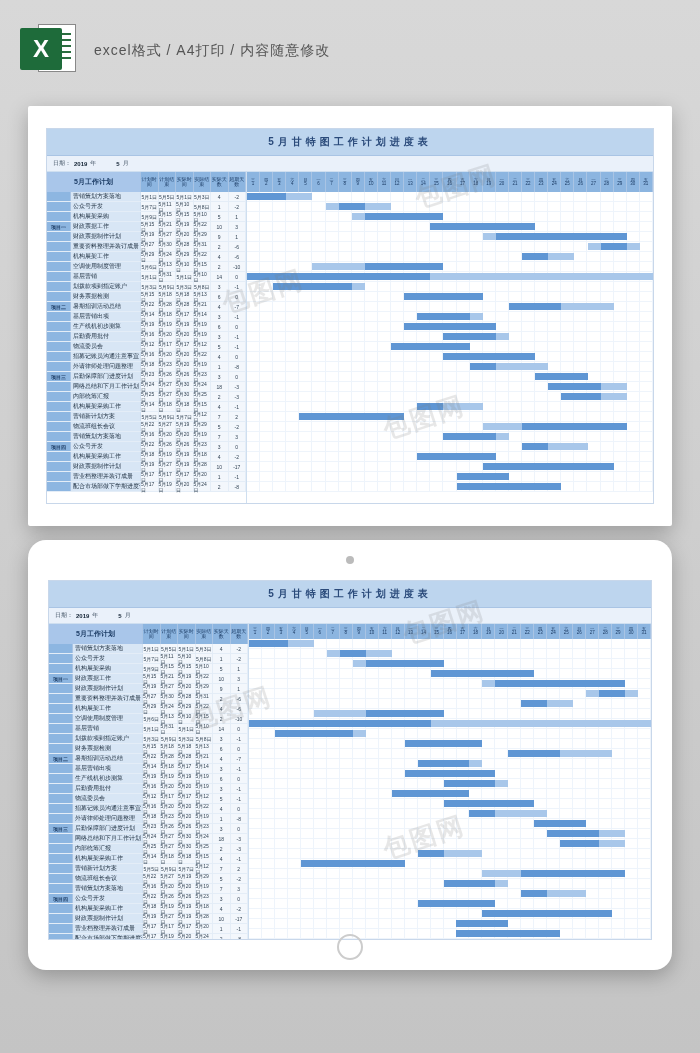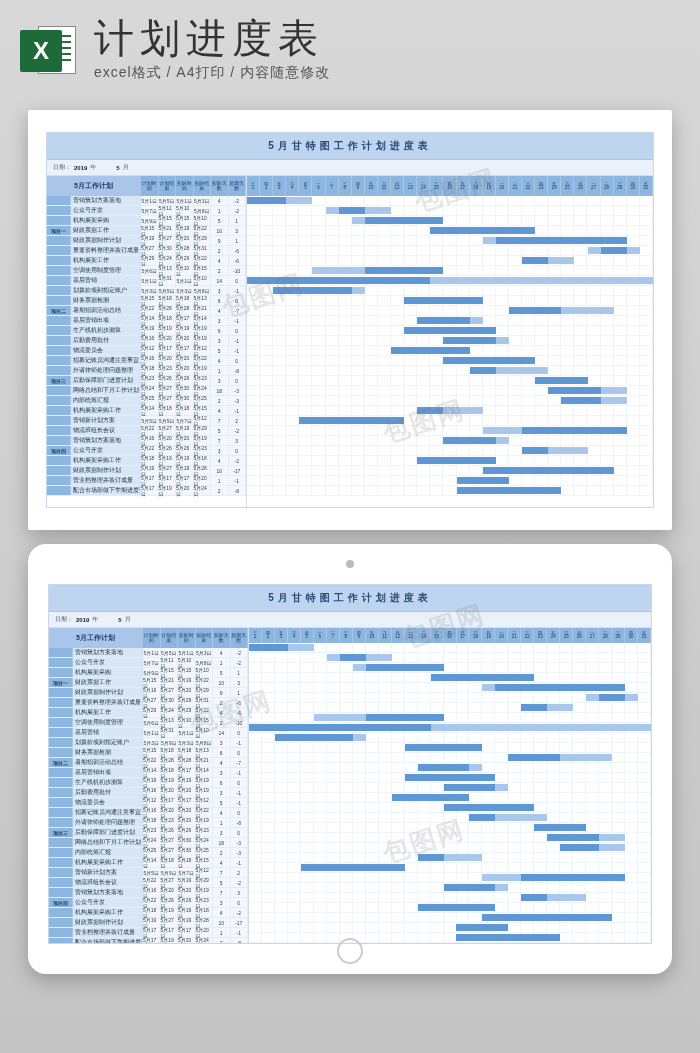--- a/index.html
+++ b/index.html
@@ -208,21 +208,20 @@
 </style>
 </head>
 <body>
 
 <div class="header-strip">
   <div class="excel-icon">
     <div class="excel-sheet"></div>
     <div class="excel-x">X</div>
   </div>
   <div class="header-titles">
-    <div class="header-title">计划进度表</div>
     <div class="header-sub">excel格式 / A4打印 / 内容随意修改</div>
   </div>
 </div>
 
 <div class="panel desktop">
   <div class="gantt-wrap" id="gantt-1">
       <div class="gantt-title">5月甘特图工作计划进度表</div>
       <div class="gantt-sub">
         <span class="lbl">日期：</span>
         <span class="val">2019</span>

